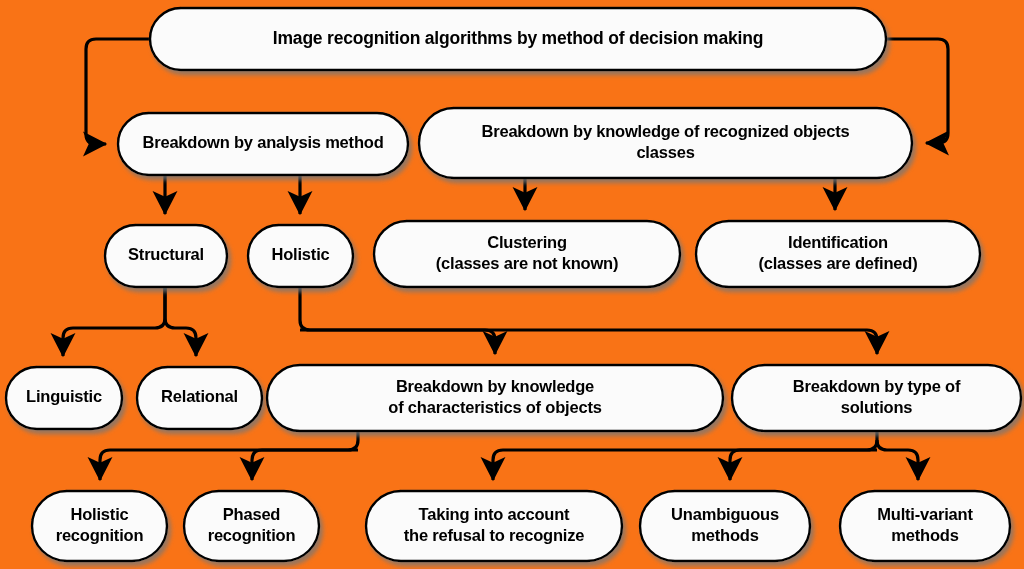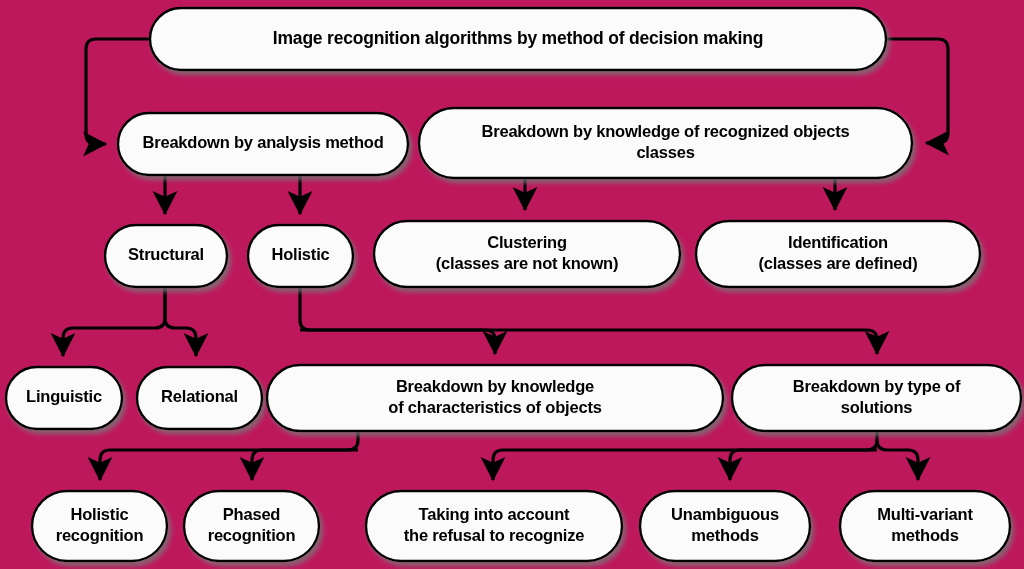--- a/index.html
+++ b/index.html
@@ -10,21 +10,21 @@
   body {
     width: 1024px;
     height: 569px;
     font-family: "Liberation Sans", sans-serif;
     overflow: hidden;
   }
   #diagram-root {
     position: relative;
     width: 1024px;
     height: 569px;
-    background: #be185d;
+    background: #f97316;
   }
   svg.canvas {
     position: absolute;
     top: 0;
     left: 0;
     width: 1024px;
     height: 569px;
     display: block;
   }
   .node-rect {

